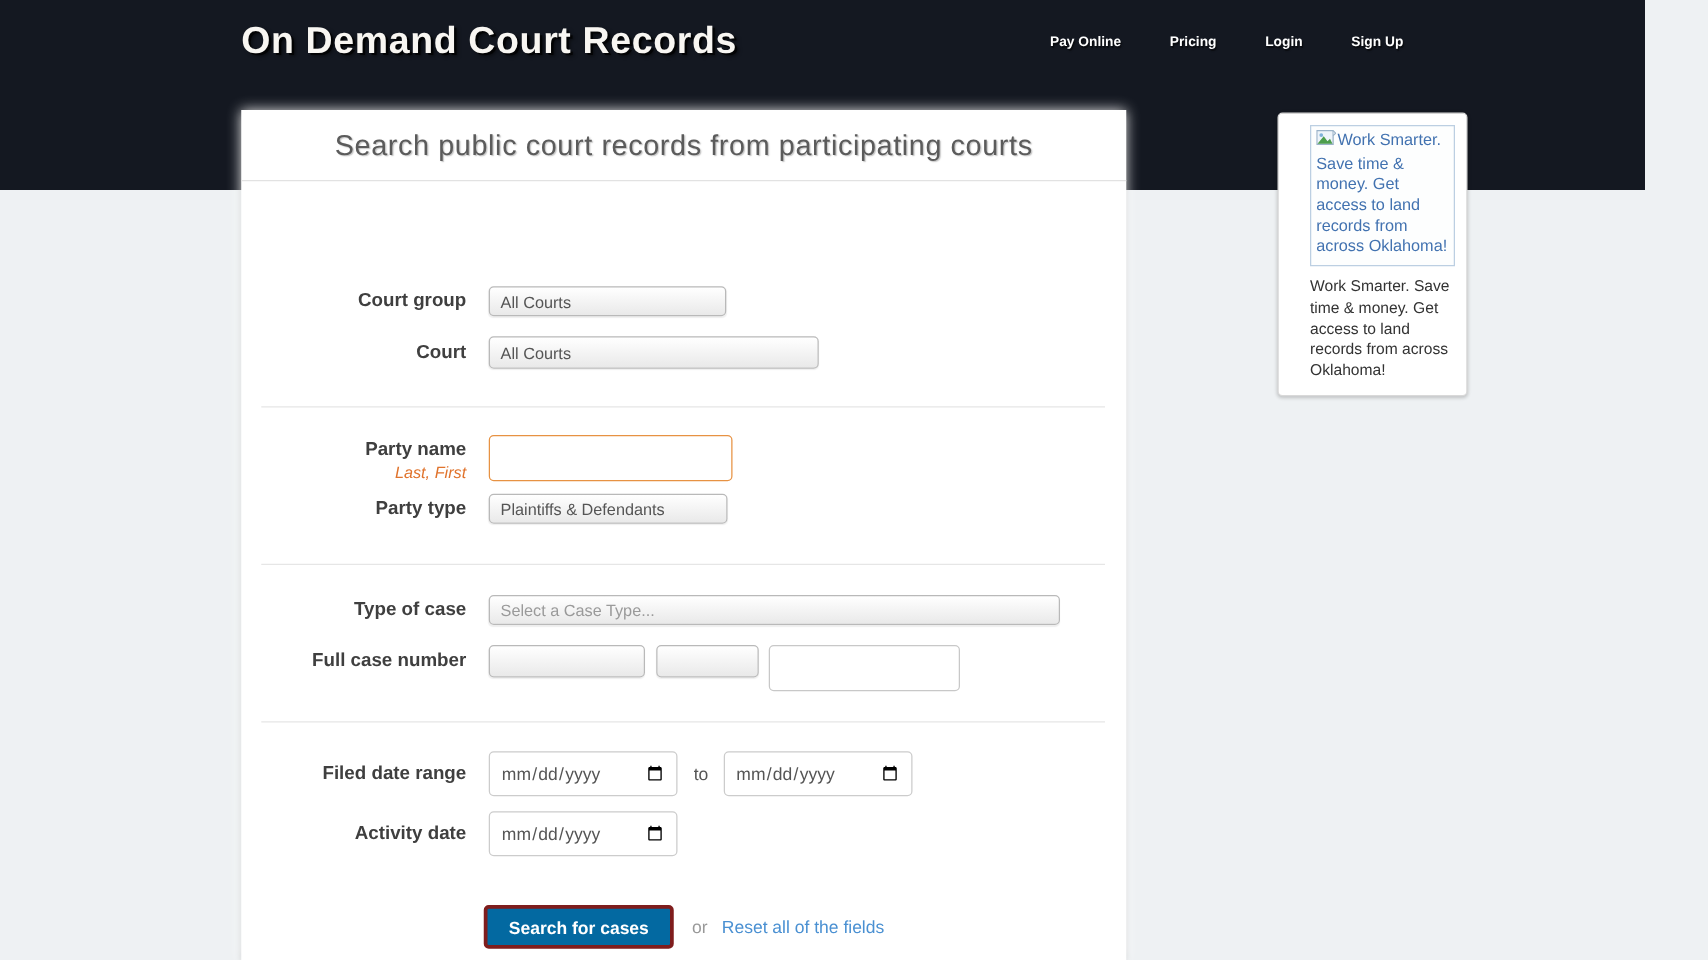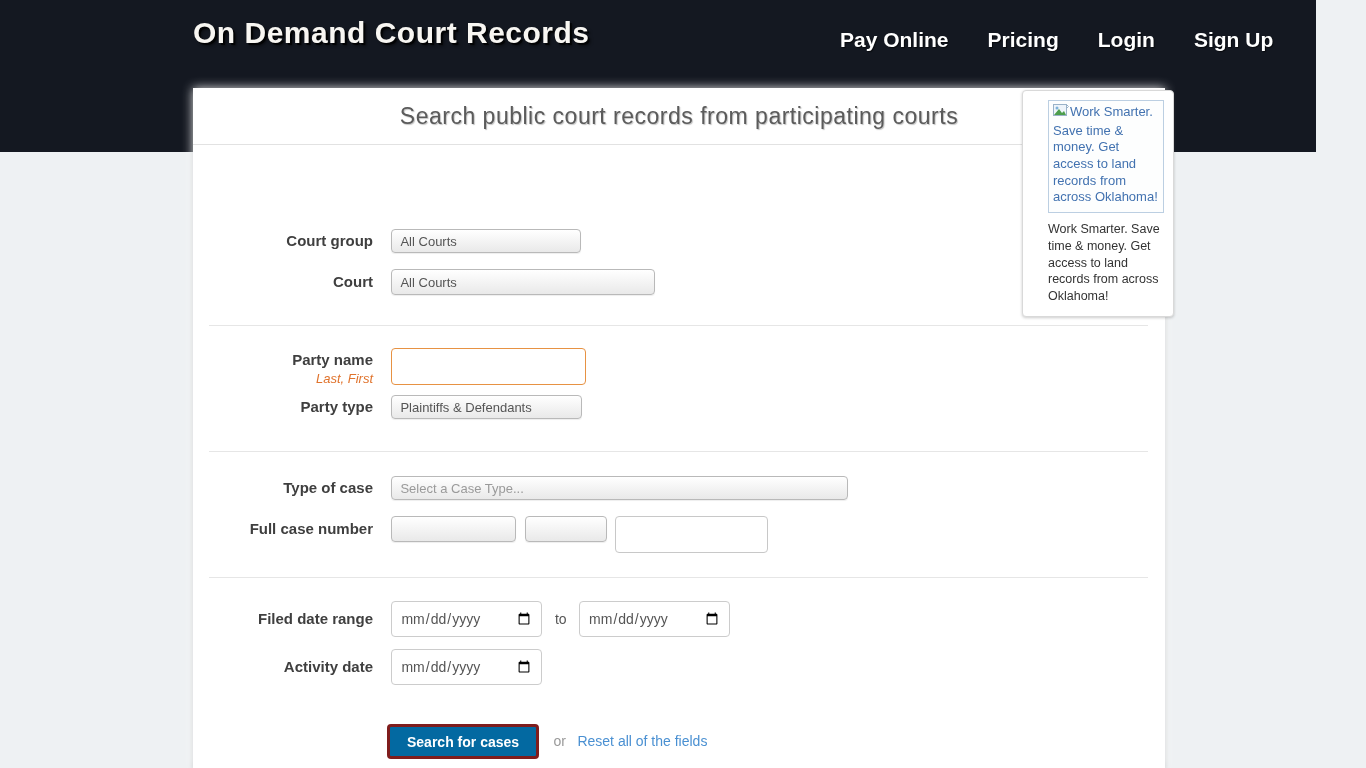--- a/index.html
+++ b/index.html
@@ -20,27 +20,27 @@
     font-size:30px; font-weight:bold; color:#f8f6f2;
     letter-spacing:0.5px;
     text-shadow:2px 2px 0 rgba(0,0,0,0.75), 3px 3px 3px rgba(0,0,0,0.5);
     cursor:pointer;
   }
   .nav {
     position:absolute; left:840px; top:28px;
     display:flex; gap:39px;
   }
   .nav a {
-    color:#ffffff; font-size:21px; font-weight:bold; text-decoration:none;
+    color:#ffffff; font-size:11px; font-weight:bold; text-decoration:none;
     text-shadow:1px 1px 1px rgba(0,0,0,0.6);
   }
 
   
   .card {
-    position:absolute; left:193px; top:88px; width:972px; height:680px;
+    position:absolute; left:193px; top:88px; width:708px; height:680px;
     background:#ffffff;
     box-shadow:0 0 10px rgba(255,255,255,0.9), 0 1px 5px rgba(0,0,0,0.25);
   }
   .card-header {
     height:57px; border-bottom:1px solid #e2e2e2;
   }
   .page-title {
     text-align:center; line-height:57px;
     font-size:23px; font-weight:400; color:#5b5b5b; letter-spacing:0.5px;
     text-shadow:1px 1px 1px rgba(80,80,80,0.35);

